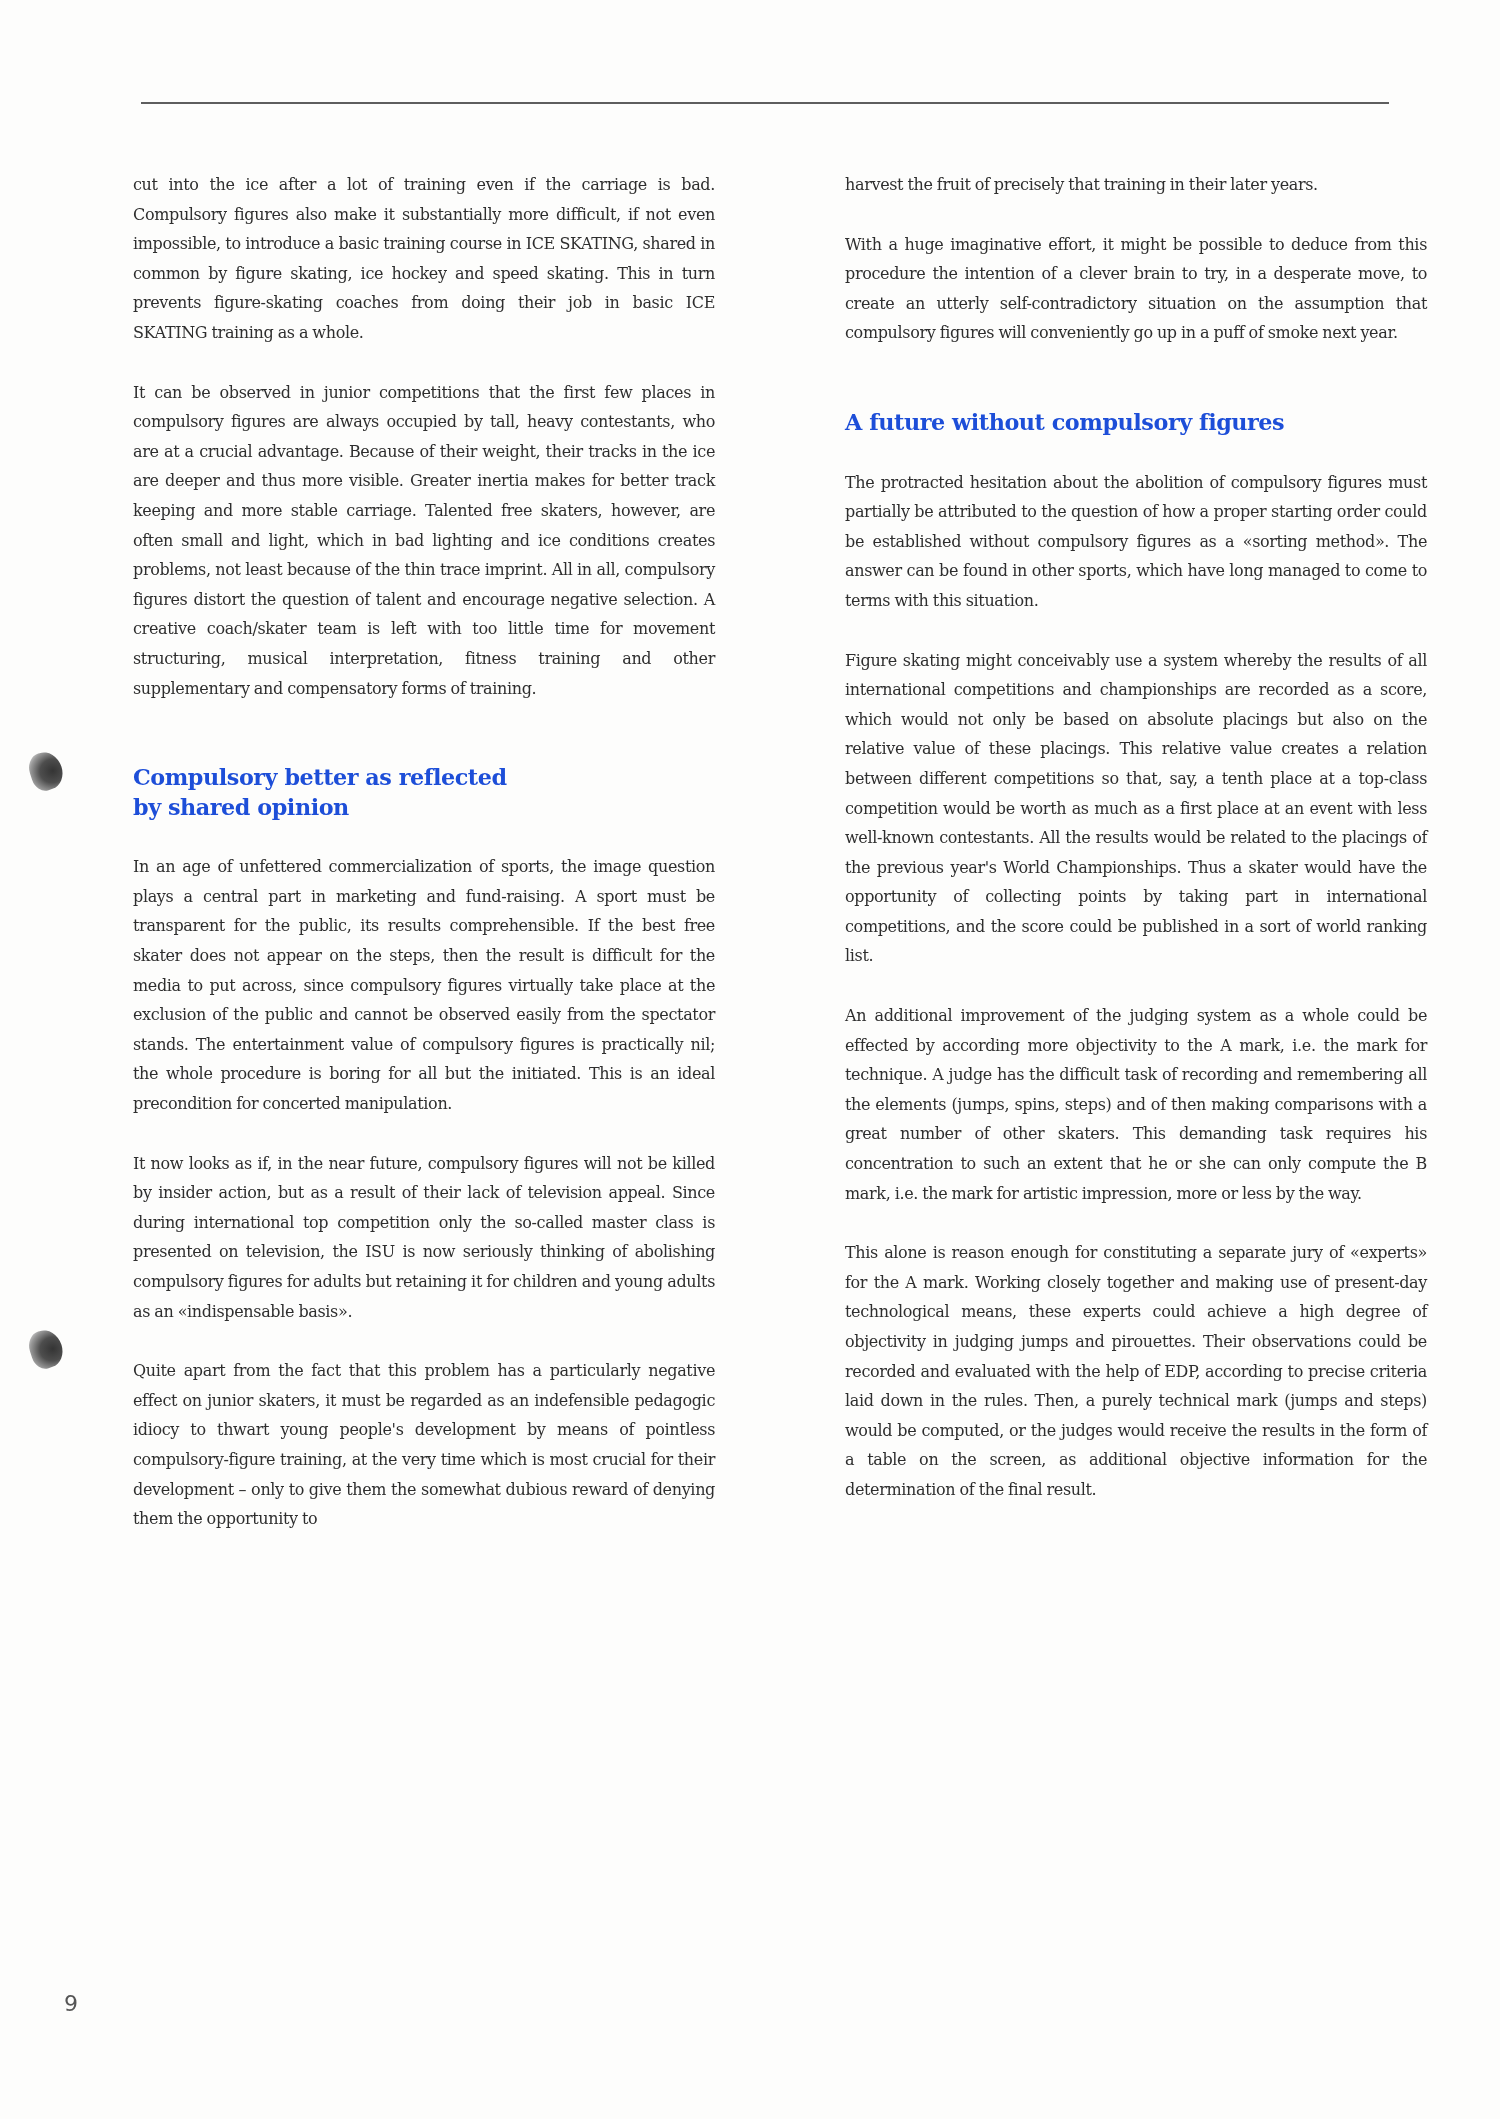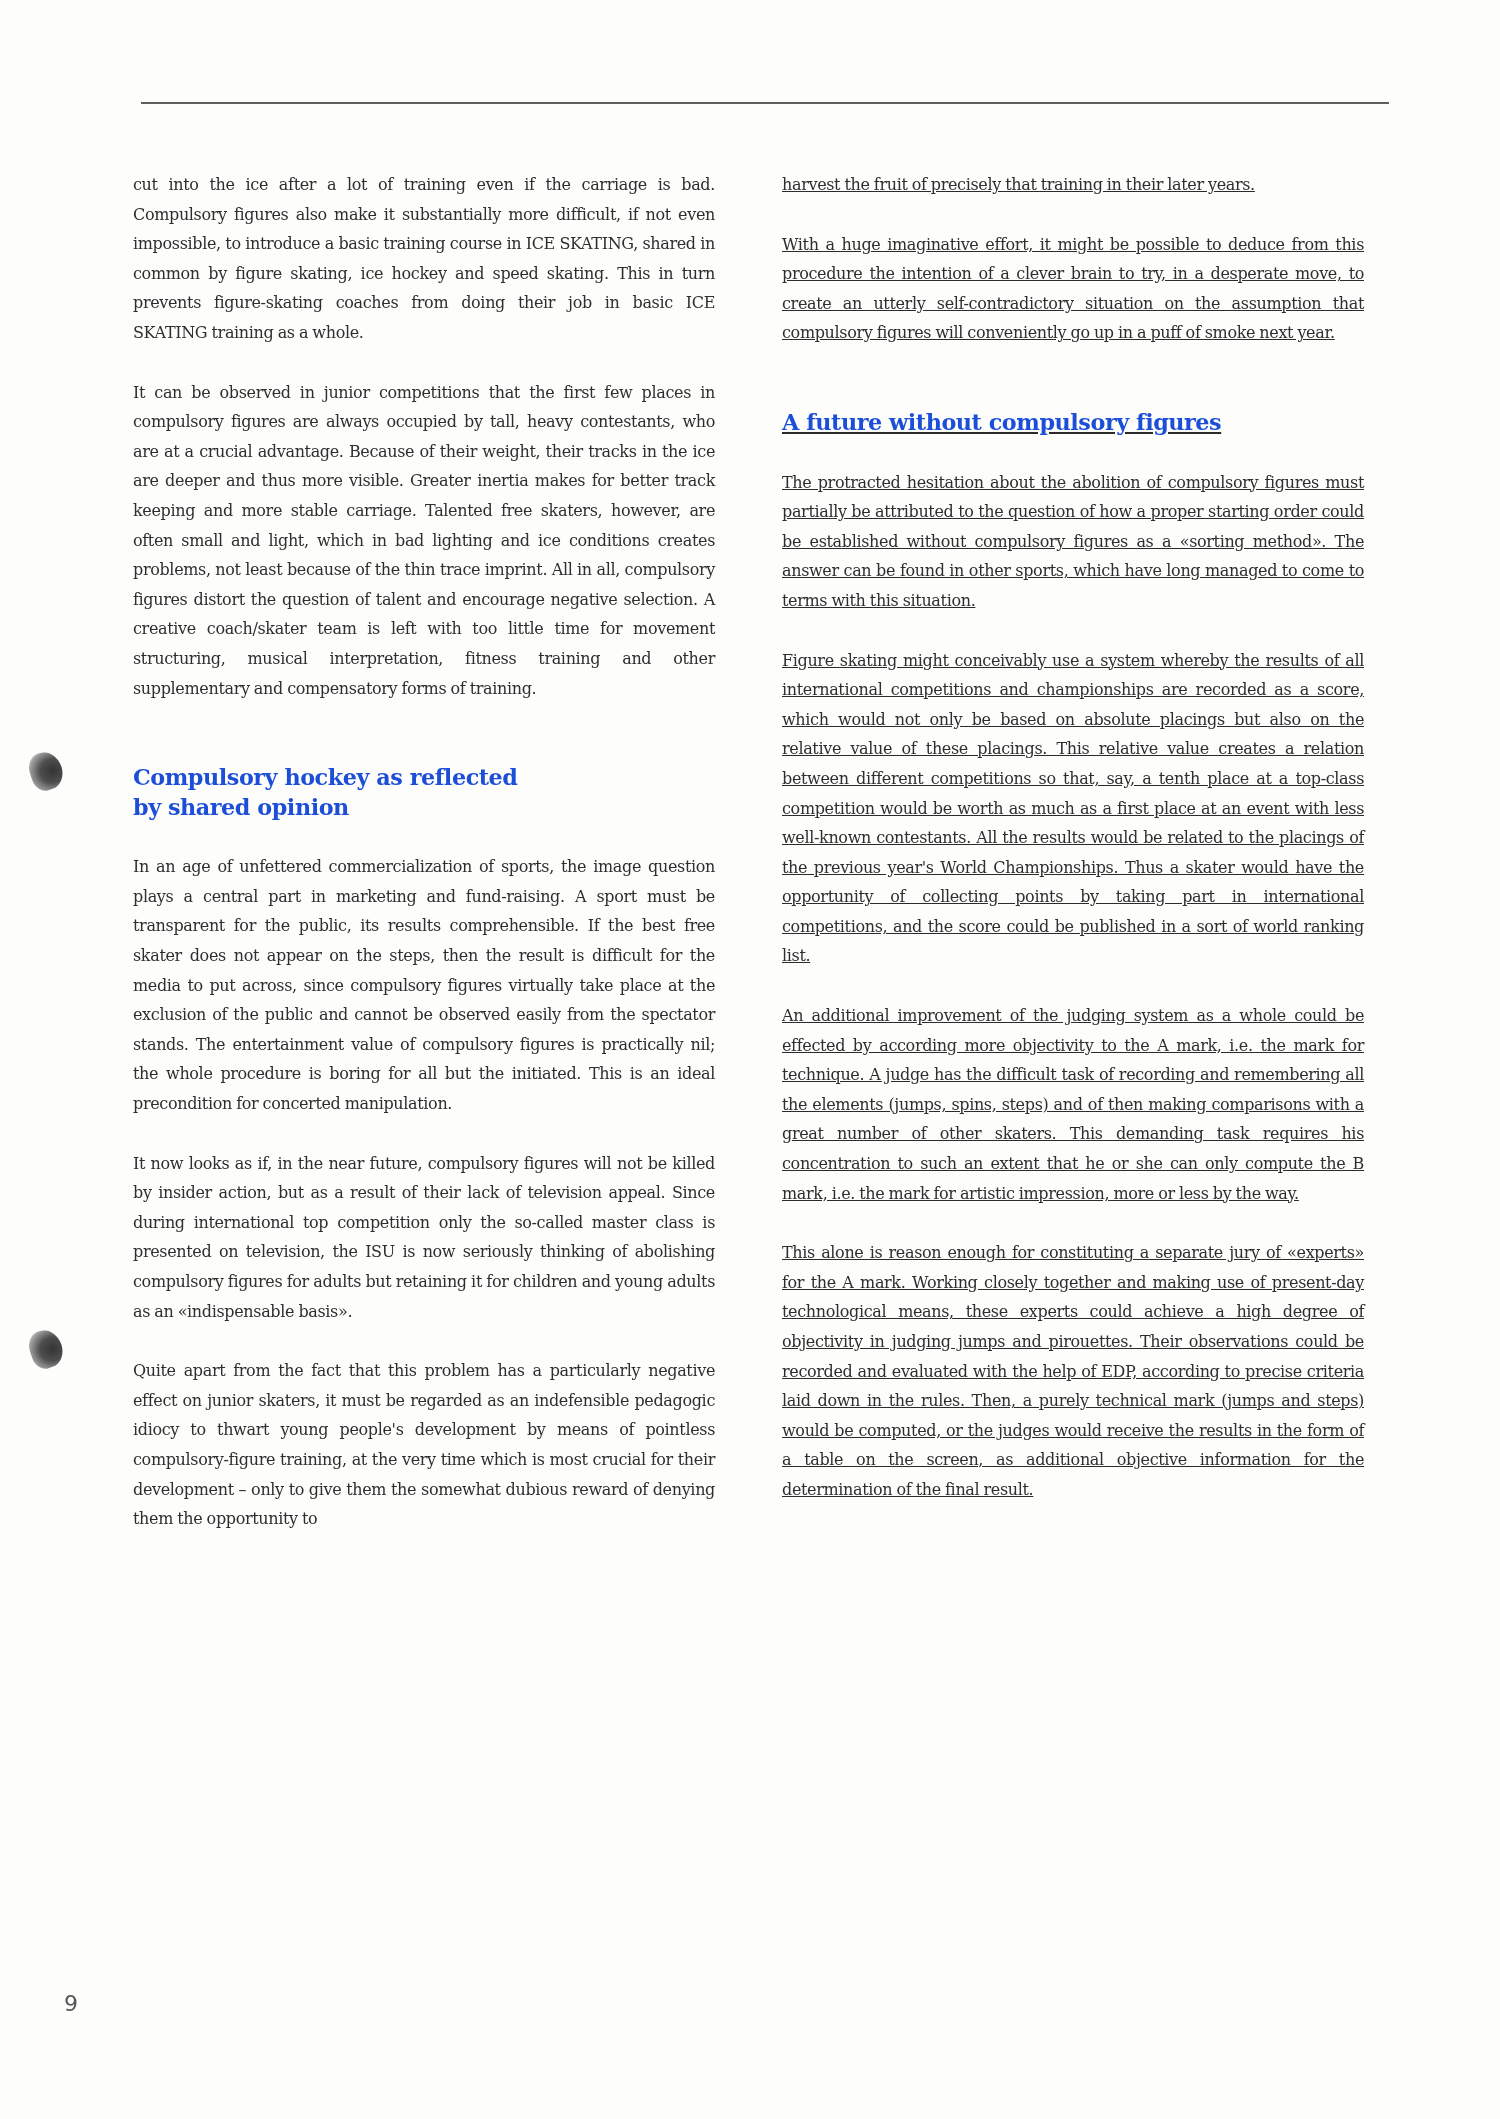--- a/index.html
+++ b/index.html
@@ -23,21 +23,21 @@
       width: 1248px;
       height: 0;
       border-top: 2px solid #5e5e5e;
     }
     .column {
       position: absolute;
       top: 170px;
       width: 582px;
     }
     .col-left { left: 133px; }
-    .col-right { left: 782px; text-decoration: underline; }
+    .col-right { left: 845px; }
 
     .para {
       margin: 0;
       font-size: 16px;
       line-height: 29.6px;
       text-align: justify;
       letter-spacing: -0.35px;
       word-spacing: -0.5px;
       color: #2e2e2e;
       font-weight: normal;
@@ -80,21 +80,21 @@
 
 <div class="binder-hole hole-1"></div>
 <div class="binder-hole hole-2"></div>
 
 <div class="column col-left">
   <p class="para">cut into the ice after a lot of training even if the carriage is bad. Compulsory figures also make it substantially more difficult, if not even impossible, to introduce a basic training course in ICE SKATING, shared in common by figure skating, ice hockey and speed skating. This in turn prevents figure-skating coaches from doing their job in basic ICE SKATING training as a whole.</p>
   <div class="gap-1"></div>
   <p class="para">It can be observed in junior competitions that the first few places in compulsory figures are always occupied by tall, heavy contestants, who are at a crucial advantage. Because of their weight, their tracks in the ice are deeper and thus more visible. Greater inertia makes for better track keeping and more stable carriage. Talented free skaters, however, are often small and light, which in bad lighting and ice conditions creates problems, not least because of the thin trace imprint. All in all, compulsory figures distort the question of talent and encourage negative selection. A creative coach/skater team is left with too little time for movement structuring, musical interpretation, fitness training and other supplementary and compensatory forms of training.</p>
   <div class="gap-2"></div>
   <h2 class="heading">
-    <span>Compulsory hockey as reflected</span><br>
+    <span>Compulsory better as reflected</span><br>
     <span>by shared opinion</span>
   </h2>
   <div class="gap-1"></div>
   <p class="para">In an age of unfettered commercialization of sports, the image question plays a central part in marketing and fund-raising. A sport must be transparent for the public, its results comprehensible. If the best free skater does not appear on the steps, then the result is difficult for the media to put across, since compulsory figures virtually take place at the exclusion of the public and cannot be observed easily from the spectator stands. The entertainment value of compulsory figures is practically nil; the whole procedure is boring for all but the initiated. This is an ideal precondition for concerted manipulation.</p>
   <div class="gap-1"></div>
   <p class="para">It now looks as if, in the near future, compulsory figures will not be killed by insider action, but as a result of their lack of television appeal. Since during international top competition only the so-called master class is presented on television, the ISU is now seriously thinking of abolishing compulsory figures for adults but retaining it for children and young adults as an «indispensable basis».</p>
   <div class="gap-1"></div>
   <p class="para">Quite apart from the fact that this problem has a particularly negative effect on junior skaters, it must be regarded as an indefensible pedagogic idiocy to thwart young people's development by means of pointless compulsory-figure training, at the very time which is most crucial for their development – only to give them the somewhat dubious reward of denying them the opportunity to</p>
 </div>
 

